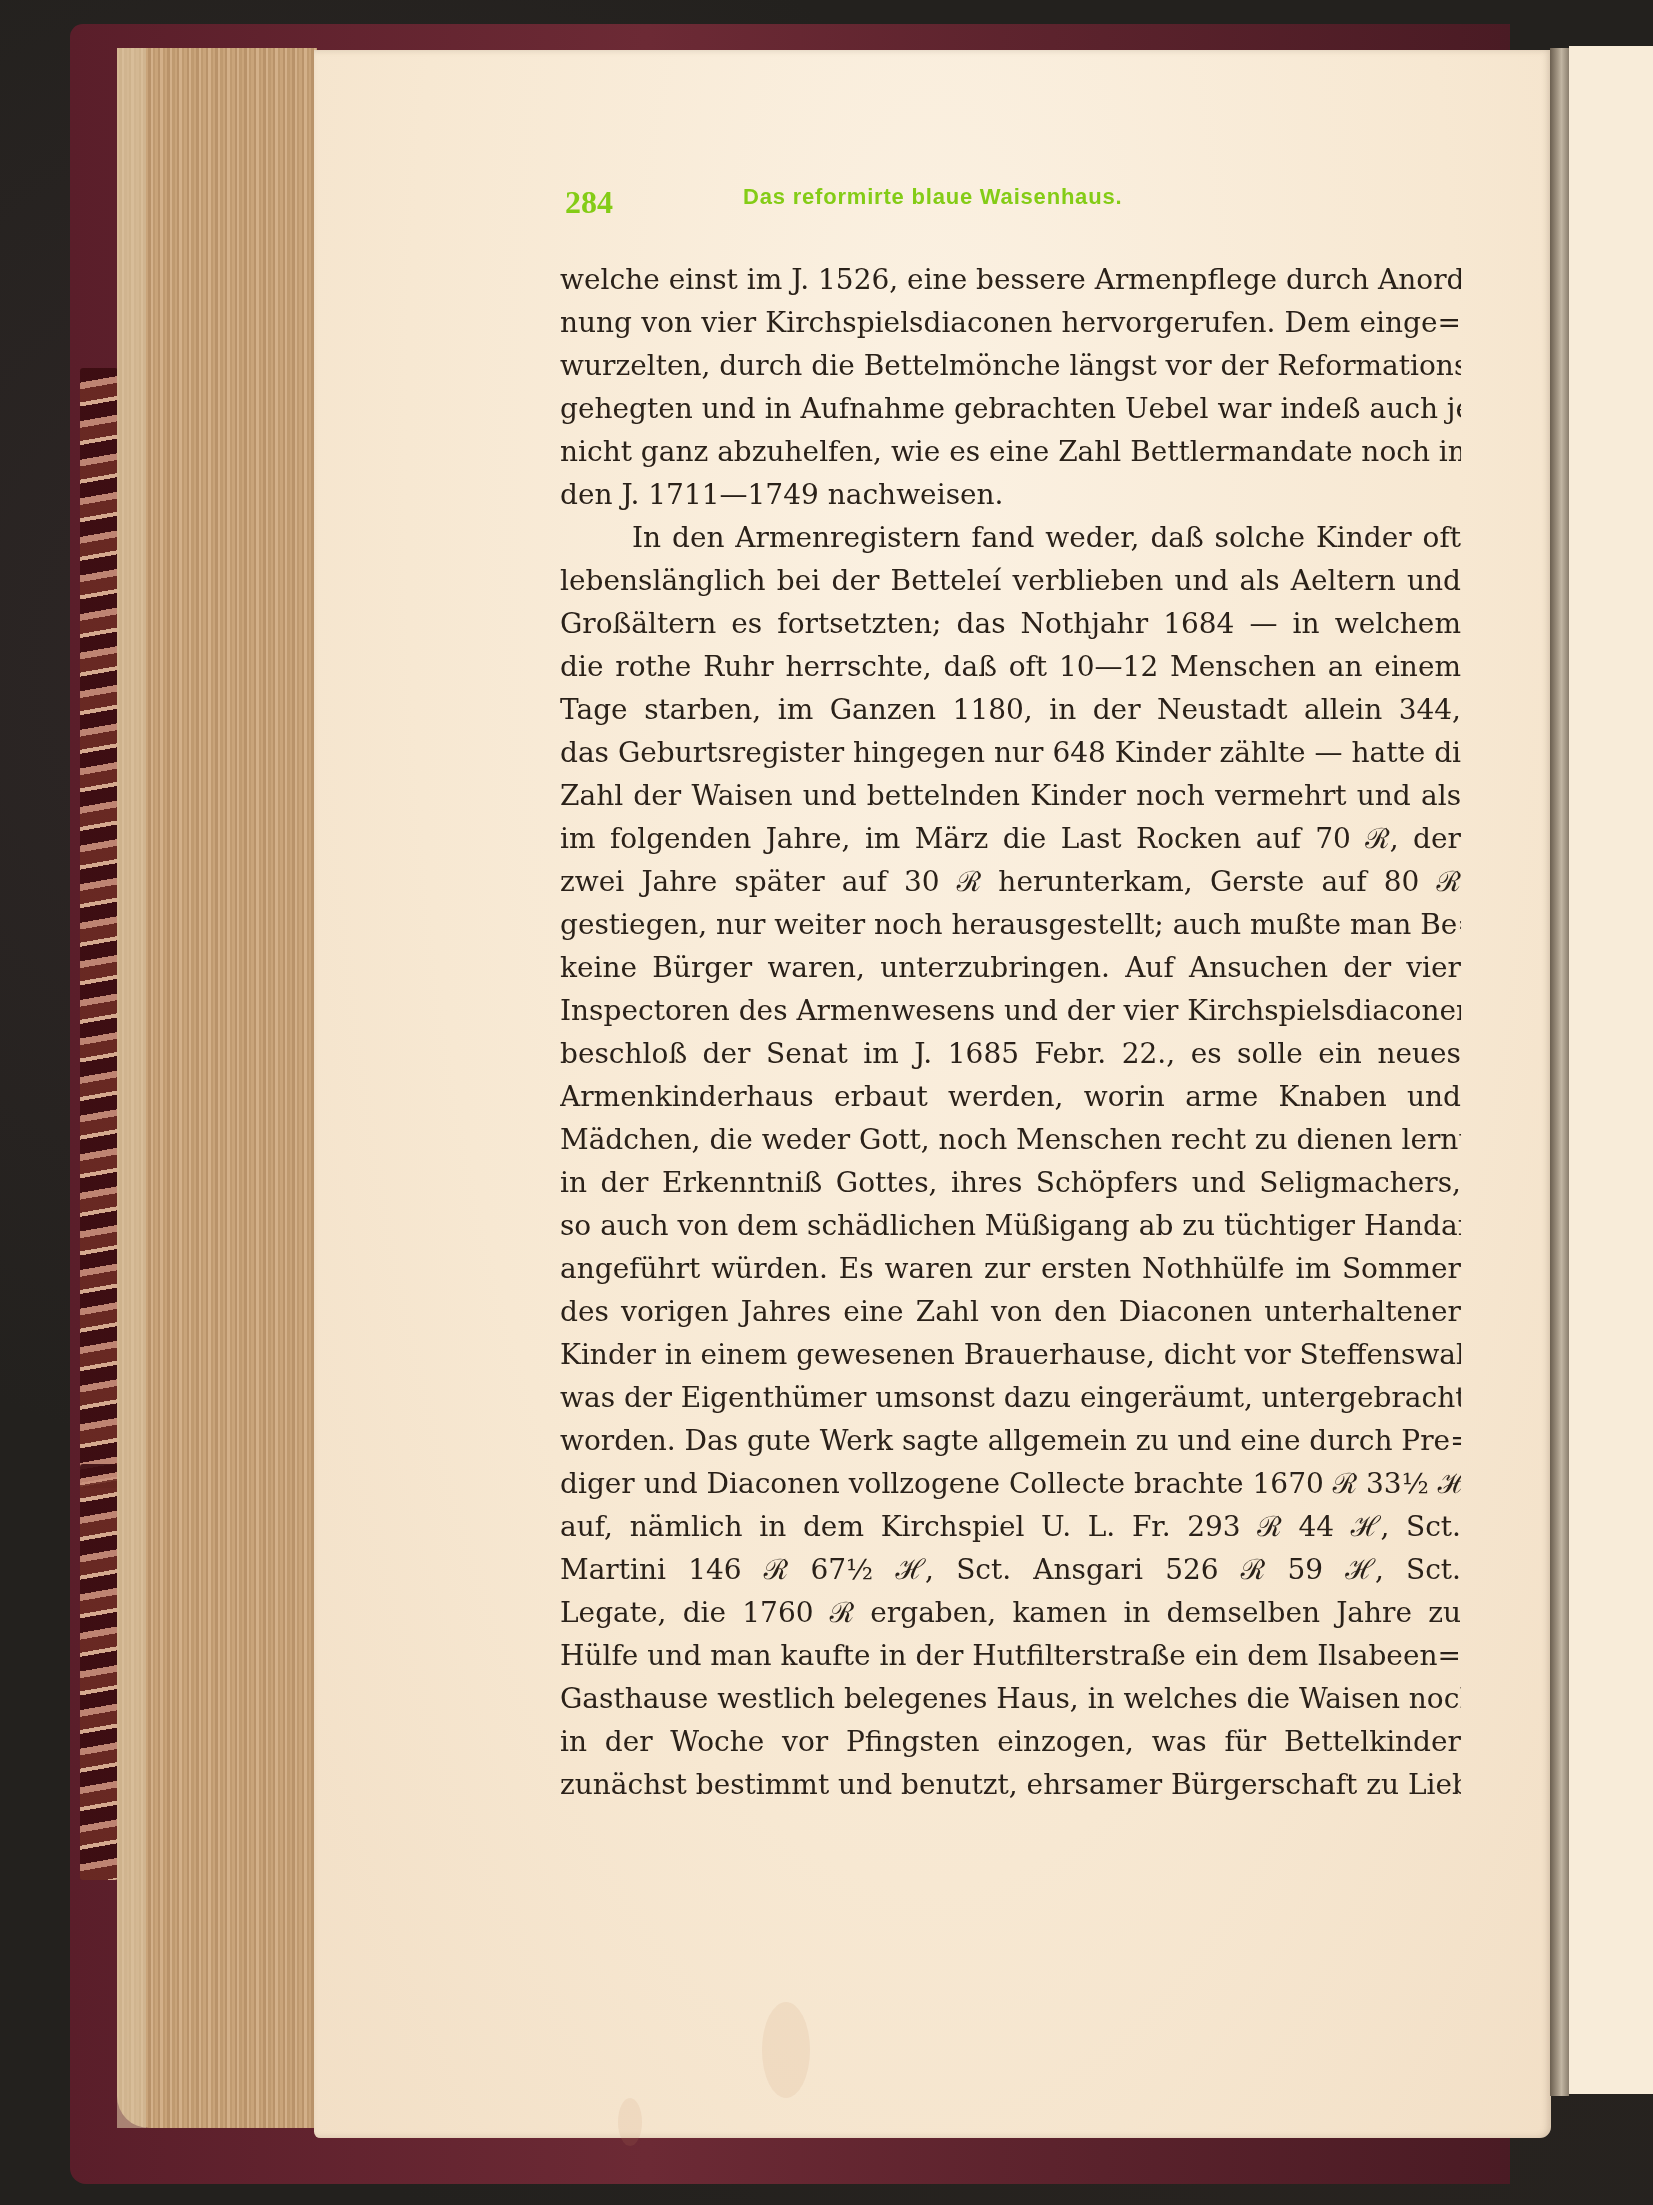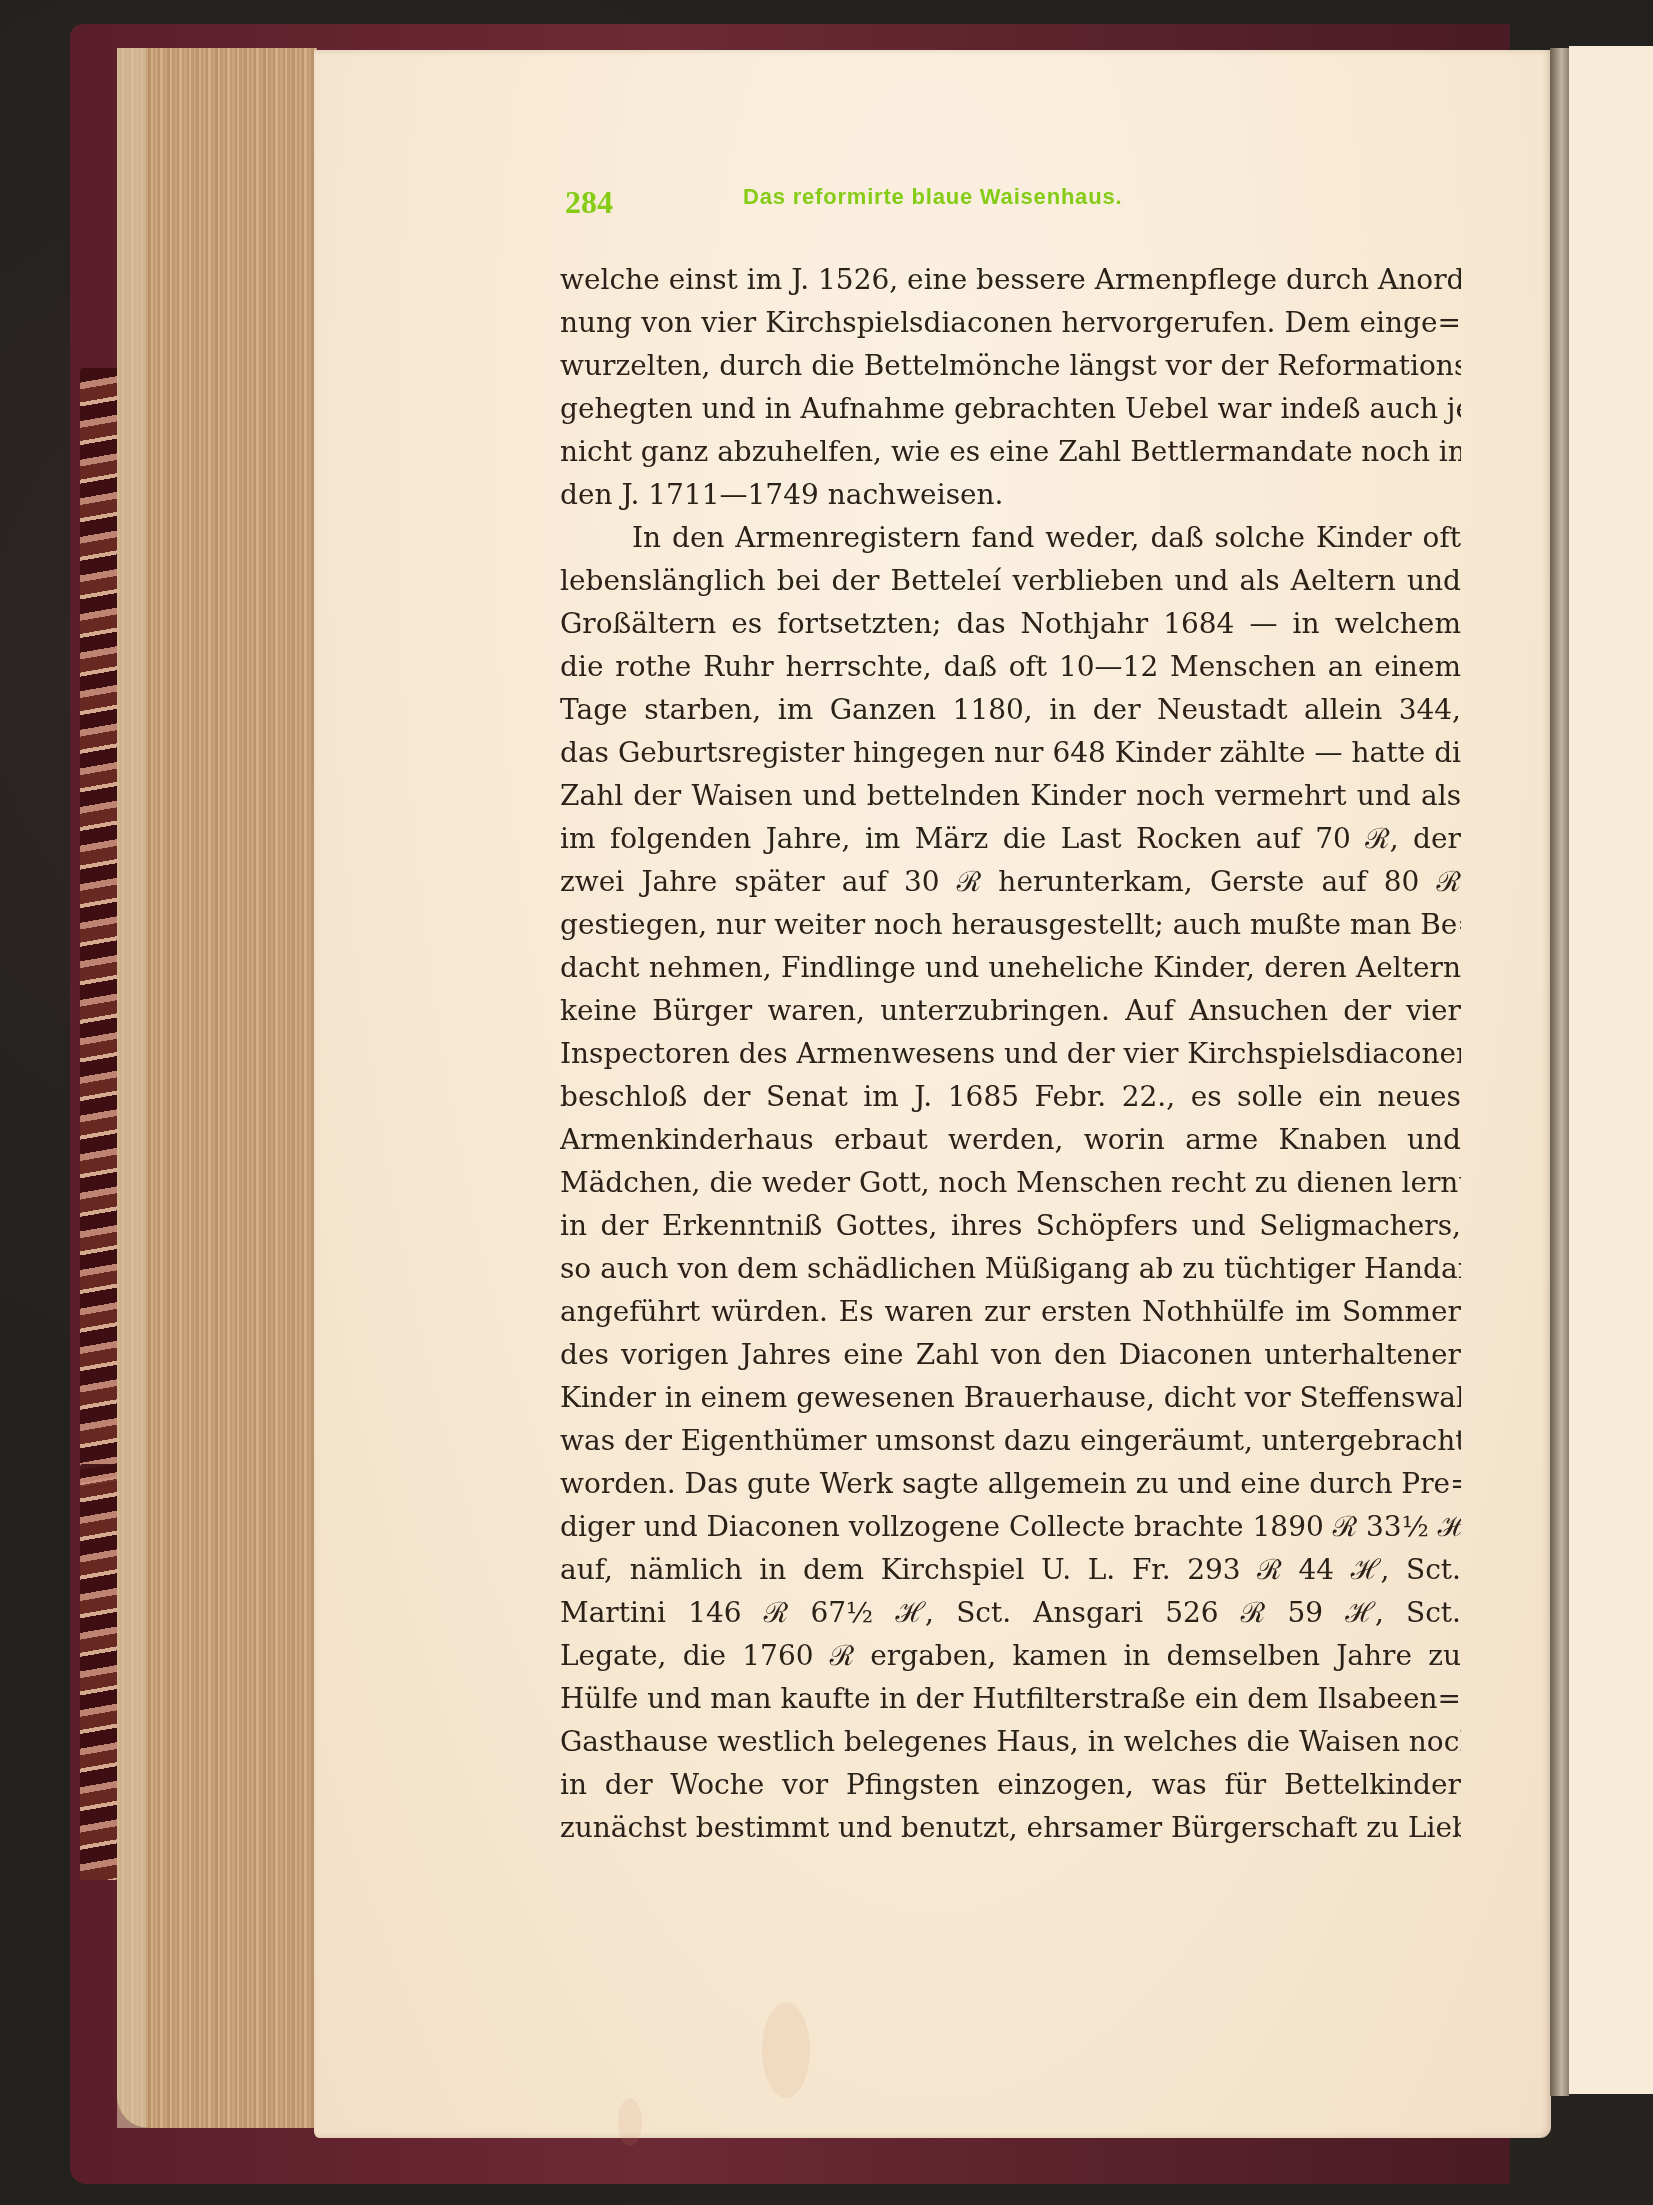--- a/index.html
+++ b/index.html
@@ -120,34 +120,33 @@
     <span class="line indent">In den Armenregistern fand weder, daß solche Kinder oft</span>
     <span class="line">lebenslänglich bei der Betteleí verblieben und als Aeltern und</span>
     <span class="line">Großältern es fortsetzten; das Nothjahr 1684 — in welchem</span>
     <span class="line">die rothe Ruhr herrschte, daß oft 10—12 Menschen an einem</span>
     <span class="line">Tage starben, im Ganzen 1180, in der Neustadt allein 344,</span>
     <span class="line">das Geburtsregister hingegen nur 648 Kinder zählte — hatte die</span>
     <span class="line">Zahl der Waisen und bettelnden Kinder noch vermehrt und als</span>
     <span class="line">im folgenden Jahre, im März die Last Rocken auf 70 ℛ, der</span>
     <span class="line">zwei Jahre später auf 30 ℛ herunterkam, Gerste auf 80 ℛ</span>
     <span class="line">gestiegen, nur weiter noch herausgestellt; auch mußte man Be=</span>
-    <span class="line">dacht nehmen, Findlinge und uneheliche Kinder, deren Aeltern</span>
     <span class="line">keine Bürger waren, unterzubringen. Auf Ansuchen der vier</span>
     <span class="line">Inspectoren des Armenwesens und der vier Kirchspielsdiaconen</span>
     <span class="line">beschloß der Senat im J. 1685 Febr. 22., es solle ein neues</span>
     <span class="line">Armenkinderhaus erbaut werden, worin arme Knaben und</span>
     <span class="line">Mädchen, die weder Gott, noch Menschen recht zu dienen lernten,</span>
     <span class="line">in der Erkenntniß Gottes, ihres Schöpfers und Seligmachers,</span>
     <span class="line">so auch von dem schädlichen Müßigang ab zu tüchtiger Handarbeit</span>
     <span class="line">angeführt würden. Es waren zur ersten Nothhülfe im Sommer</span>
     <span class="line">des vorigen Jahres eine Zahl von den Diaconen unterhaltener</span>
     <span class="line">Kinder in einem gewesenen Brauerhause, dicht vor Steffenswall,</span>
     <span class="line">was der Eigenthümer umsonst dazu eingeräumt, untergebracht</span>
     <span class="line">worden. Das gute Werk sagte allgemein zu und eine durch Pre=</span>
-    <span class="line">diger und Diaconen vollzogene Collecte brachte 1890 ℛ 33½ ℋ</span>
+    <span class="line">diger und Diaconen vollzogene Collecte brachte 1670 ℛ 33½ ℋ</span>
     <span class="line">auf, nämlich in dem Kirchspiel U. L. Fr. 293 ℛ 44 ℋ, Sct.</span>
     <span class="line">Martini 146 ℛ 67½ ℋ, Sct. Ansgari 526 ℛ 59 ℋ, Sct.</span>
     <span class="line">Legate, die 1760 ℛ ergaben, kamen in demselben Jahre zu</span>
     <span class="line">Hülfe und man kaufte in der Hutfilterstraße ein dem Ilsabeen=</span>
     <span class="line">Gasthause westlich belegenes Haus, in welches die Waisen noch</span>
     <span class="line">in der Woche vor Pfingsten einzogen, was für Bettelkinder</span>
     <span class="line">zunächst bestimmt und benutzt, ehrsamer Bürgerschaft zu Liebe</span>
     <span class="line"></span>
   </div>
 </div>

